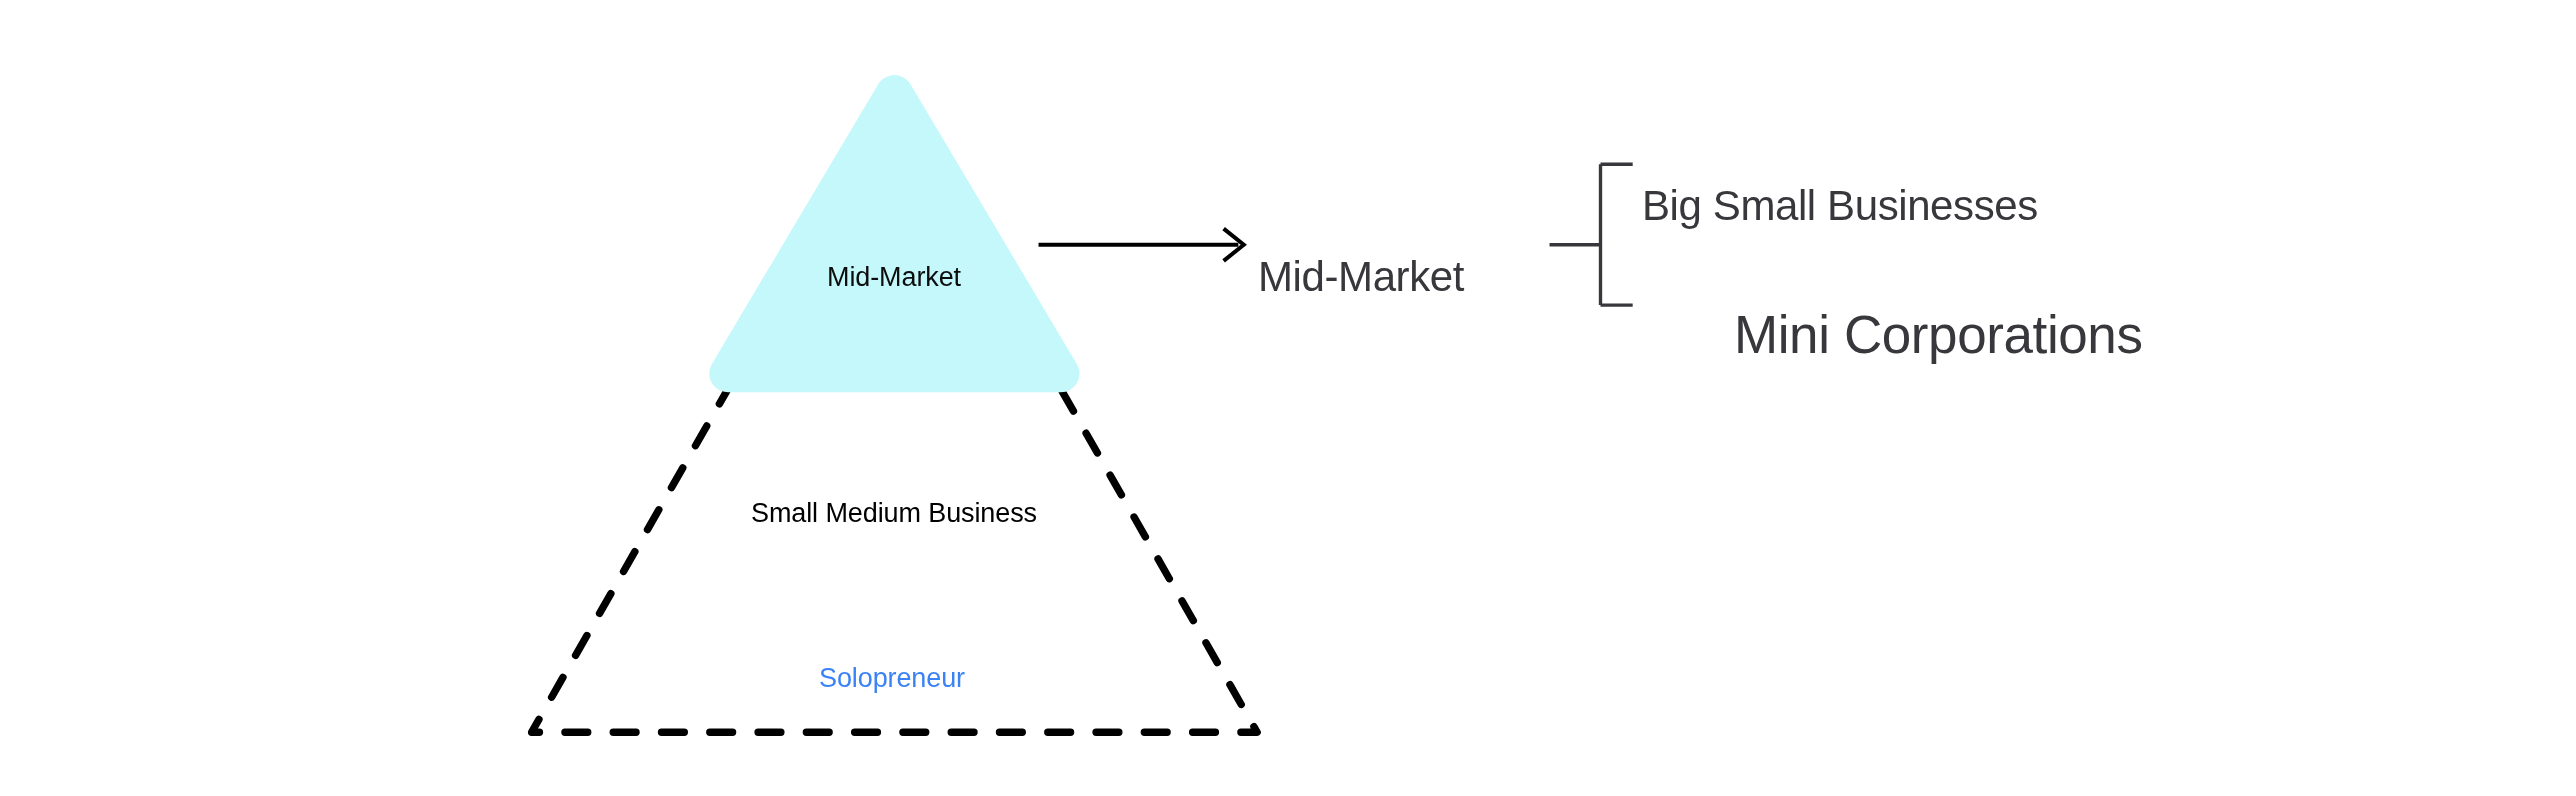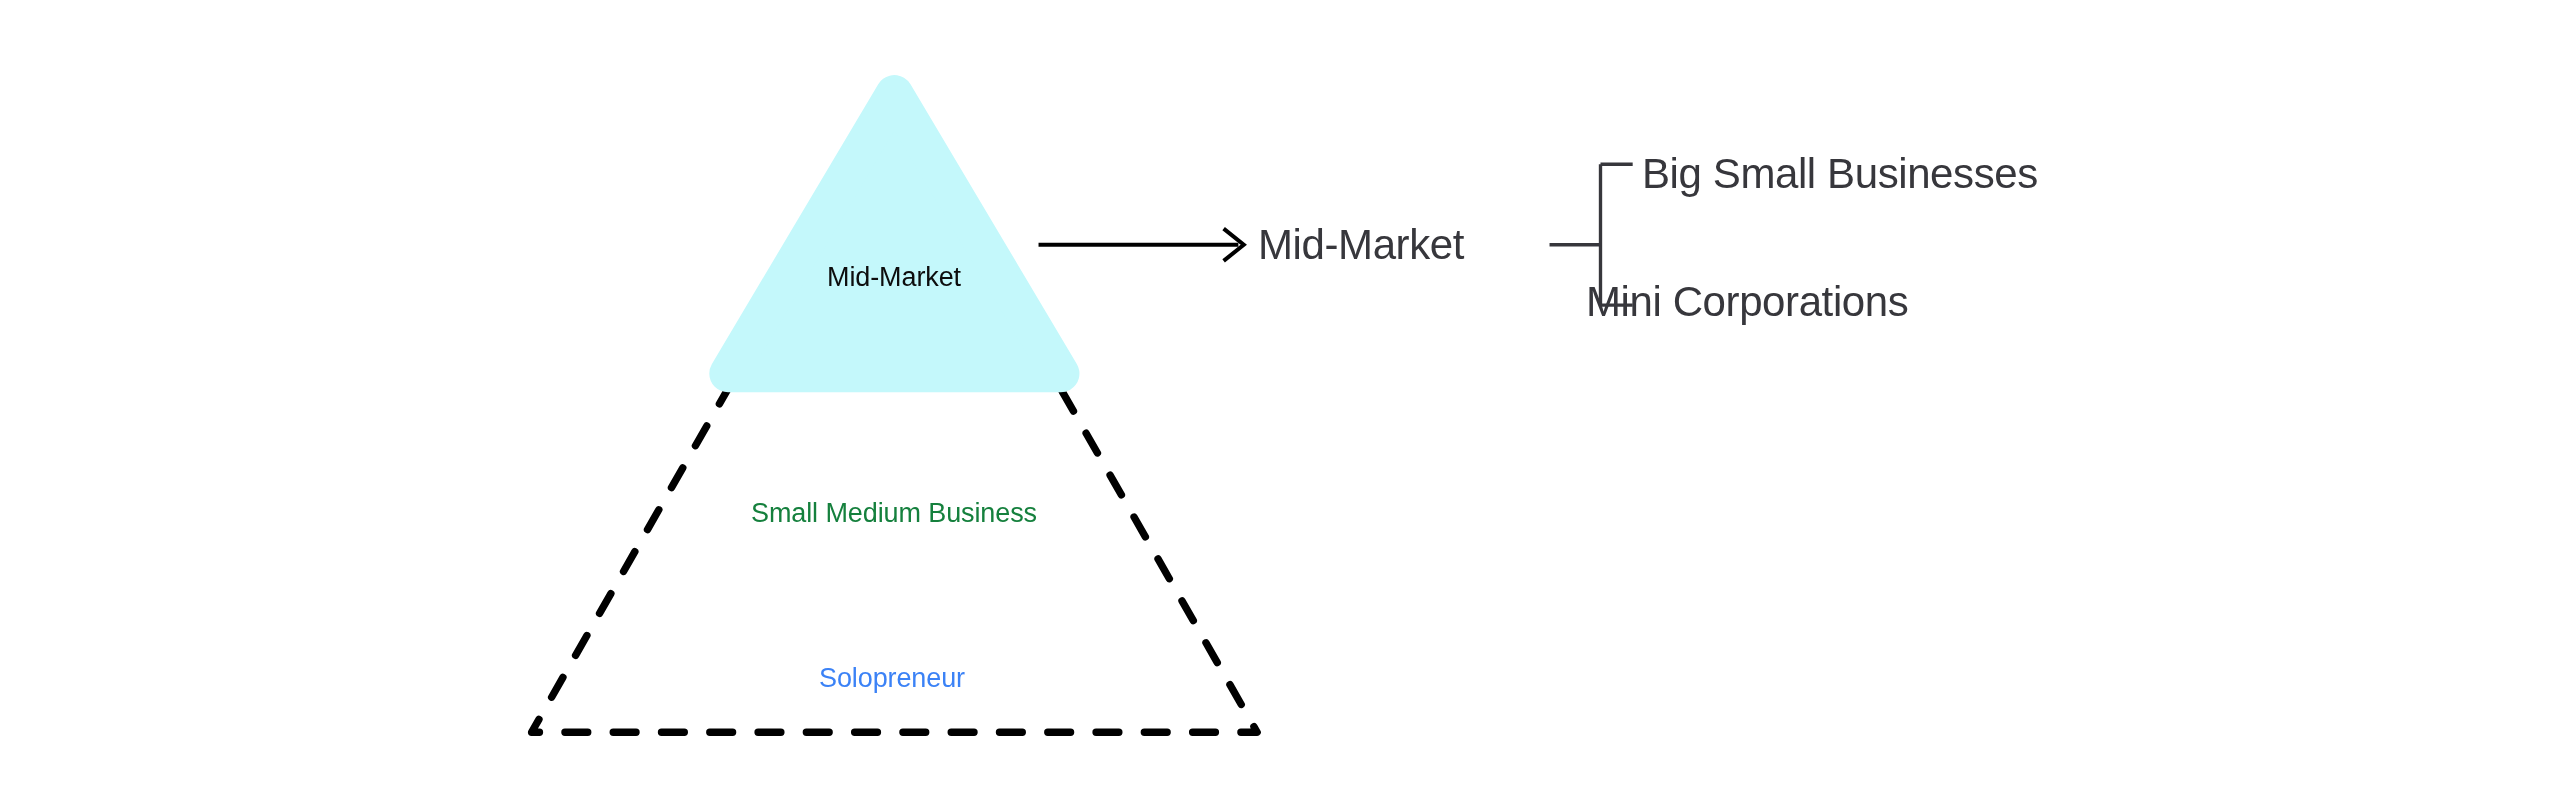--- a/index.html
+++ b/index.html
@@ -41,51 +41,52 @@
   #label-mid-market-inner {
     left: 894px;
     top: 277px;
     font-size: 27px;
     color: #0d0d0d;
   }
   #label-smb-inner {
     left: 894px;
     top: 513px;
     font-size: 27px;
-    color: #15803d;
+    color: #000000;
   }
   #label-solo-inner {
     left: 892px;
     top: 678px;
     font-size: 27px;
     color: #3b82f6;
   }
   .callout-text {
     position: absolute;
     white-space: nowrap;
     font-family: "Liberation Sans", sans-serif;
     font-weight: 400;
     color: #37373c;
     transform: translateY(-50%);
     letter-spacing: -0.4px;
+    margin-top: 32px;
   }
   #callout-title {
     left: 1258px;
     top: 245px;
     font-size: 42px;
   }
   #branch-label-0 {
     left: 1642px;
     top: 174px;
     font-size: 42px;
   }
   #branch-label-1 {
-    left: 1586px;
+    left: 1734px;
     top: 302px;
-    font-size: 42px;
+    font-size: 53px;
   }
 </style>
 </head>
 <body>
 
 <div id="stage">
 
   <svg id="diagram-svg" viewBox="0 0 3840 1187" xmlns="http://www.w3.org/2000/svg">
 
     <path id="pyramid-outline" d="M 1333 146 L 1874 1092 L 792 1092 Z" fill="none" stroke="#000000" stroke-width="11" stroke-linecap="round" stroke-linejoin="round" stroke-dasharray="34 38"></path>

